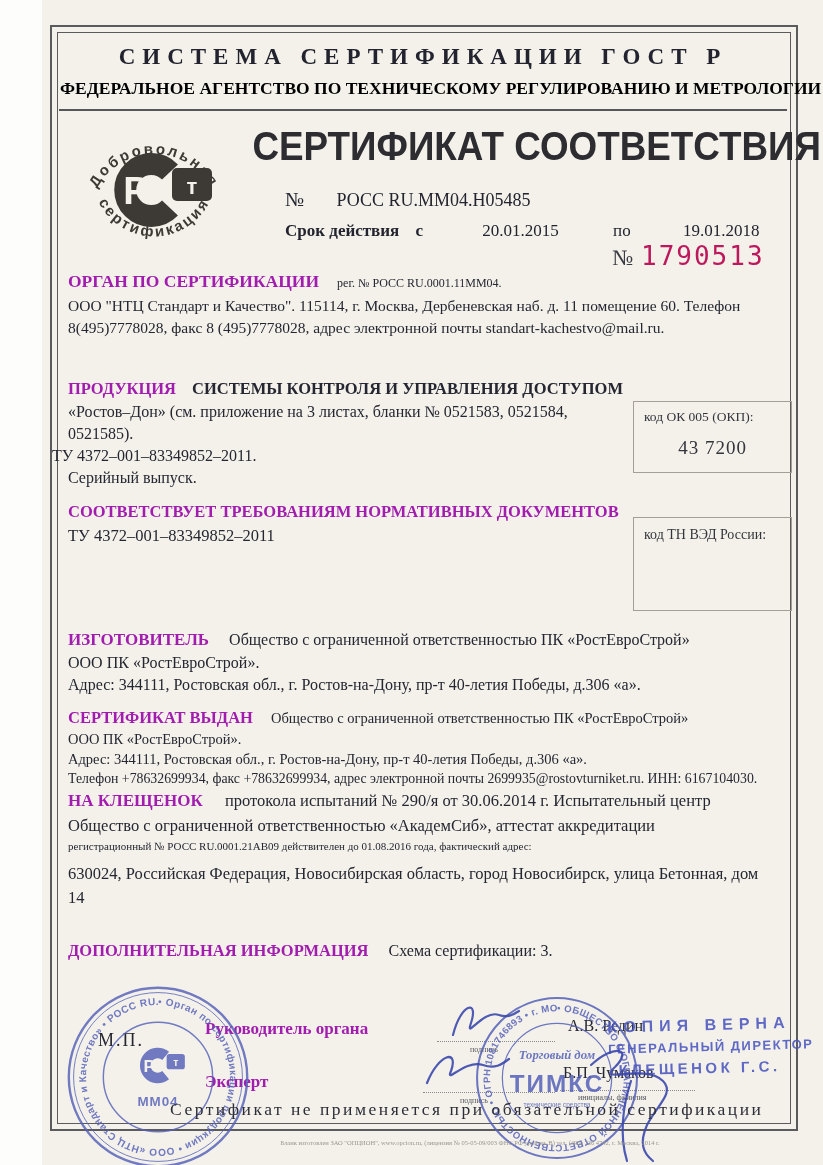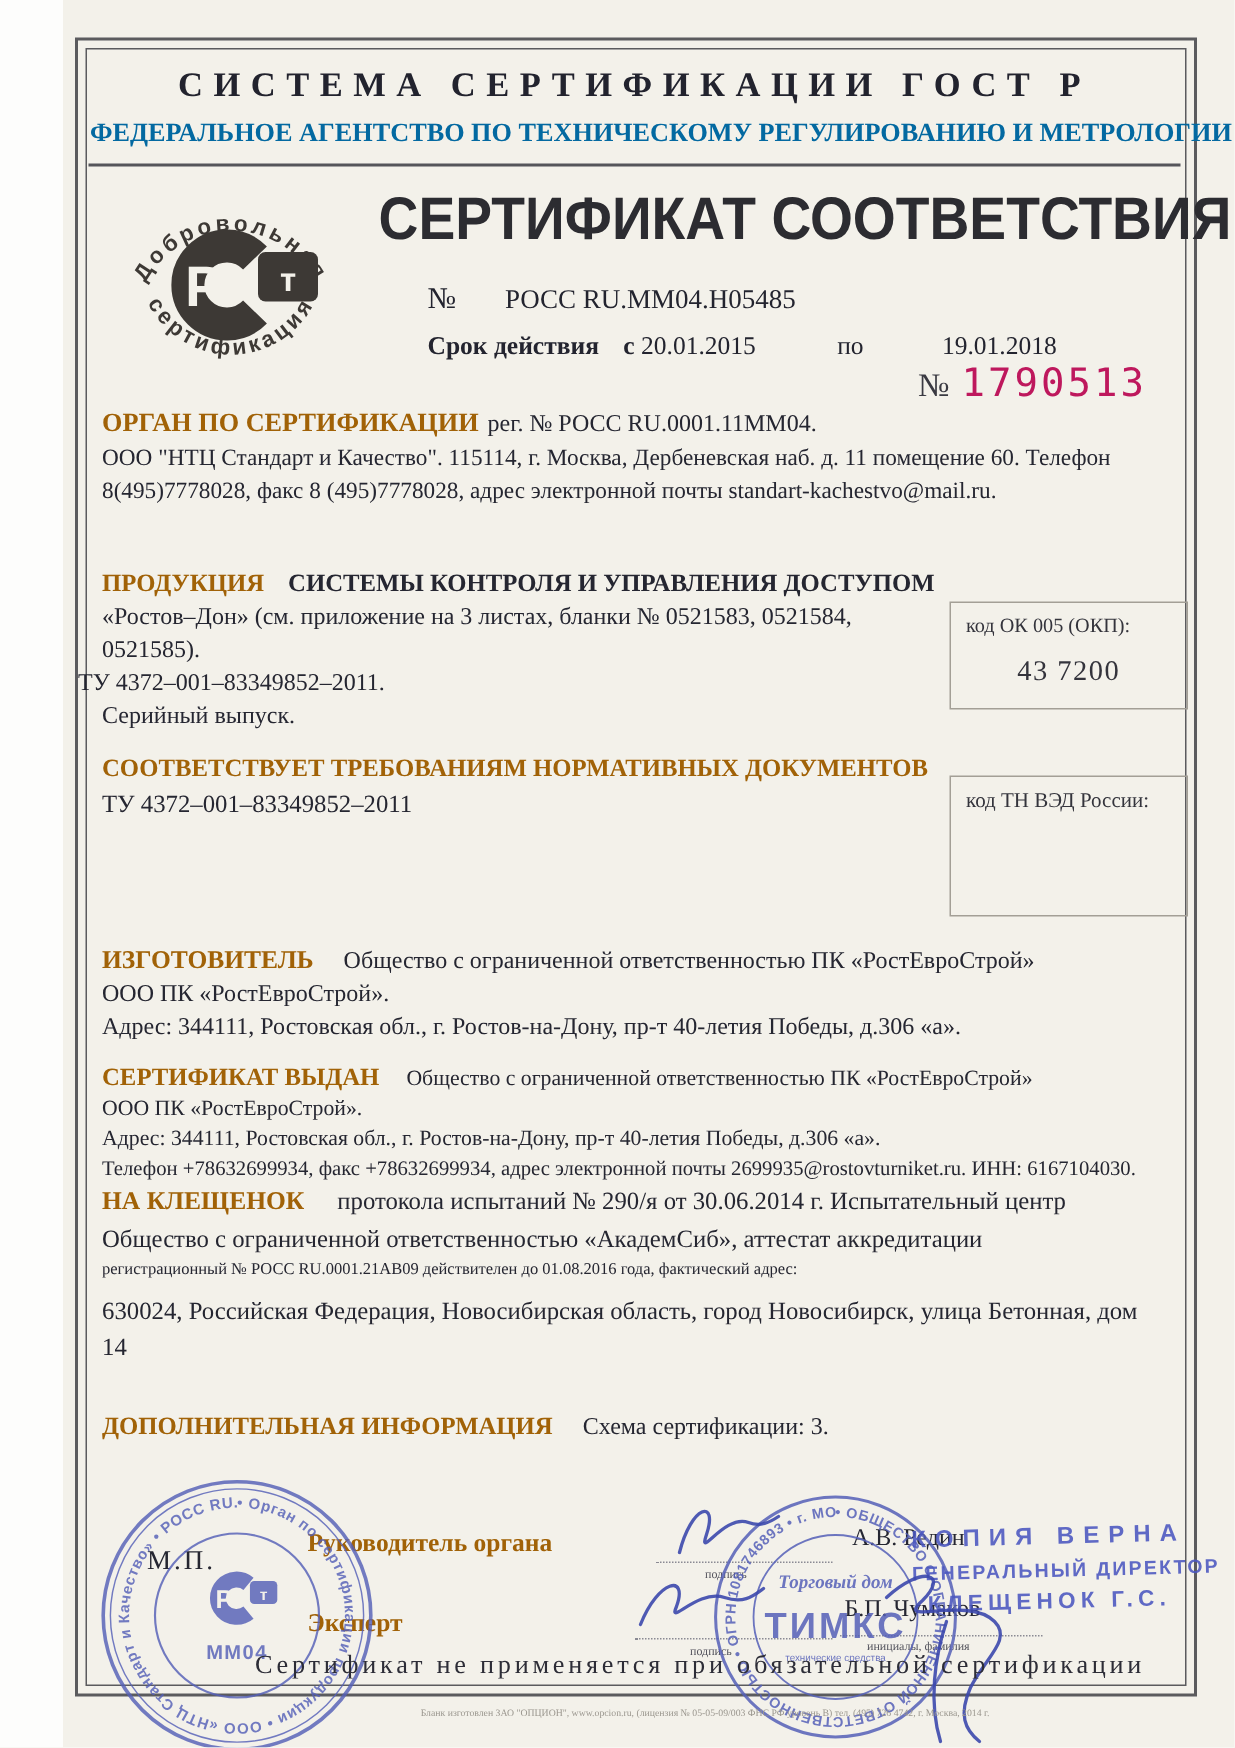--- a/index.html
+++ b/index.html
@@ -11,30 +11,30 @@
   .mono{font-family:"DejaVu Sans Mono",monospace;}
   .b{font-weight:bold;}
   .scan-edge{position:absolute;left:0;top:0;width:42px;height:100%;background:#fdfdfc;}
   .frame-outer{position:absolute;left:50px;top:25px;width:744px;height:1102px;
                border:2px solid #5b5b5e;}
   .frame-inner{position:absolute;left:57px;top:32px;width:732px;height:1090px;
                border:1px solid #5b5b5e;}
   .hdr1{left:60px;top:44px;width:726px;text-align:center;font-size:23px;font-weight:bold;
         letter-spacing:7px;color:#22232e;}
   .hdr2{left:60px;top:78px;width:726px;text-align:center;font-size:17.5px;font-weight:bold;
-        color:#0369a1;}
+        color:#000000;}
   .hdr-divider{left:59px;top:109px;width:728px;height:2px;background:#55555a;}
   .cert-title{left:230px;top:124px;width:560px;text-align:center;font-size:40px;font-weight:bold;
         color:#2c2c31;transform:scaleX(0.92);letter-spacing:0;}
   .num-row{left:285px;top:188px;font-size:18px;color:#23242f;}
   .validity{left:285px;top:221px;font-size:17px;color:#23242f;}
   .blank-num{left:612px;top:241px;}
   .blank-num .nsign{font-size:22px;color:#3a3a42;margin-right:8px;}
   .blank-num .nval{font-size:26px;color:#be185d;letter-spacing:2px;}
-  .sec-label{font-weight:bold;font-size:17px;color:#a16207;font-family:Liberation Serif, serif;}
+  .sec-label{font-weight:bold;font-size:17px;color:#a21caf;font-family:Liberation Serif, serif;}
   .body-line{font-size:15.5px;color:#252631;}
   .code-box{border:1px solid #a39f96;color:#34343c;}
   .code-box .cb-label{font-size:13.5px;padding:7px 0 0 10px;}
   .code-box .cb-value{font-size:19px;text-align:center;margin-top:12px;letter-spacing:1px;}
   .dotted-line{border-bottom:1.5px dotted #8a8a93;height:1px;}
   .tiny-cap{font-size:8px;color:#55555e;}
   .stamp-blue{color:#4b57c0;}
   .copy-stamp{left:608px;top:1016px;transform:rotate(-1.5deg);opacity:.88;}
   .copy-stamp .cs1{font-size:16px;font-weight:bold;letter-spacing:6px;}
   .copy-stamp .cs2{font-size:13px;font-weight:bold;letter-spacing:1.5px;margin-top:5px;}
@@ -78,32 +78,32 @@
   <div class="abs cert-title sans">СЕРТИФИКАТ СООТВЕТСТВИЯ</div>
 
   <div class="abs num-row">
     <span style="font-size:20px;">№</span>
     <span style="margin-left:28px;">РОСС RU.MM04.H05485</span>
   </div>
 
   <div class="abs validity">
     <span class="b">Срок действия</span>
     <span class="b" style="margin-left:12px;">с</span>
-    <span style="text-align:right;">20.01.2015</span>
+    <span style="margin-left:55px;text-align:right;">20.01.2015</span>
     <span style="margin-left:50px;">по</span>
     <span style="margin-left:48px;">19.01.2018</span>
   </div>
 
   <div class="abs blank-num">
     <span class="nsign serif">№</span><span class="nval mono">1790513</span>
   </div>
 
   <div class="abs" style="left:68px;top:271px;">
     <span class="sec-label" style="font-size:17.5px;">ОРГАН ПО СЕРТИФИКАЦИИ</span>
-    <span style="font-size:16px;margin-left:2px;">рег. № РОСС RU.0001.11ММ04.</span>
+    <span style="font-size:12px;margin-left:14px;">рег. № РОСС RU.0001.11ММ04.</span>
   </div>
   <div class="abs body-line" style="left:68px;top:297px;">ООО "НТЦ Стандарт и Качество". 115114, г. Москва, Дербеневская наб. д. 11 помещение 60. Телефон</div>
   <div class="abs body-line" style="left:68px;top:319px;">8(495)7778028, факс 8 (495)7778028, адрес электронной почты standart-kachestvo@mail.ru.</div>
 
   <div class="abs" style="left:68px;top:379px;">
     <span class="sec-label" style="font-size:16.5px;">ПРОДУКЦИЯ</span>
     <span class="b" style="font-size:16.5px;margin-left:12px;">СИСТЕМЫ КОНТРОЛЯ И УПРАВЛЕНИЯ ДОСТУПОМ</span>
   </div>
   <div class="abs body-line" style="left:68px;top:403px;font-size:16px;text-align:right;">«Ростов–Дон» (см. приложение на 3 листах, бланки № 0521583, 0521584,</div>
   <div class="abs body-line" style="left:68px;top:425px;font-size:16px;">0521585).</div>

